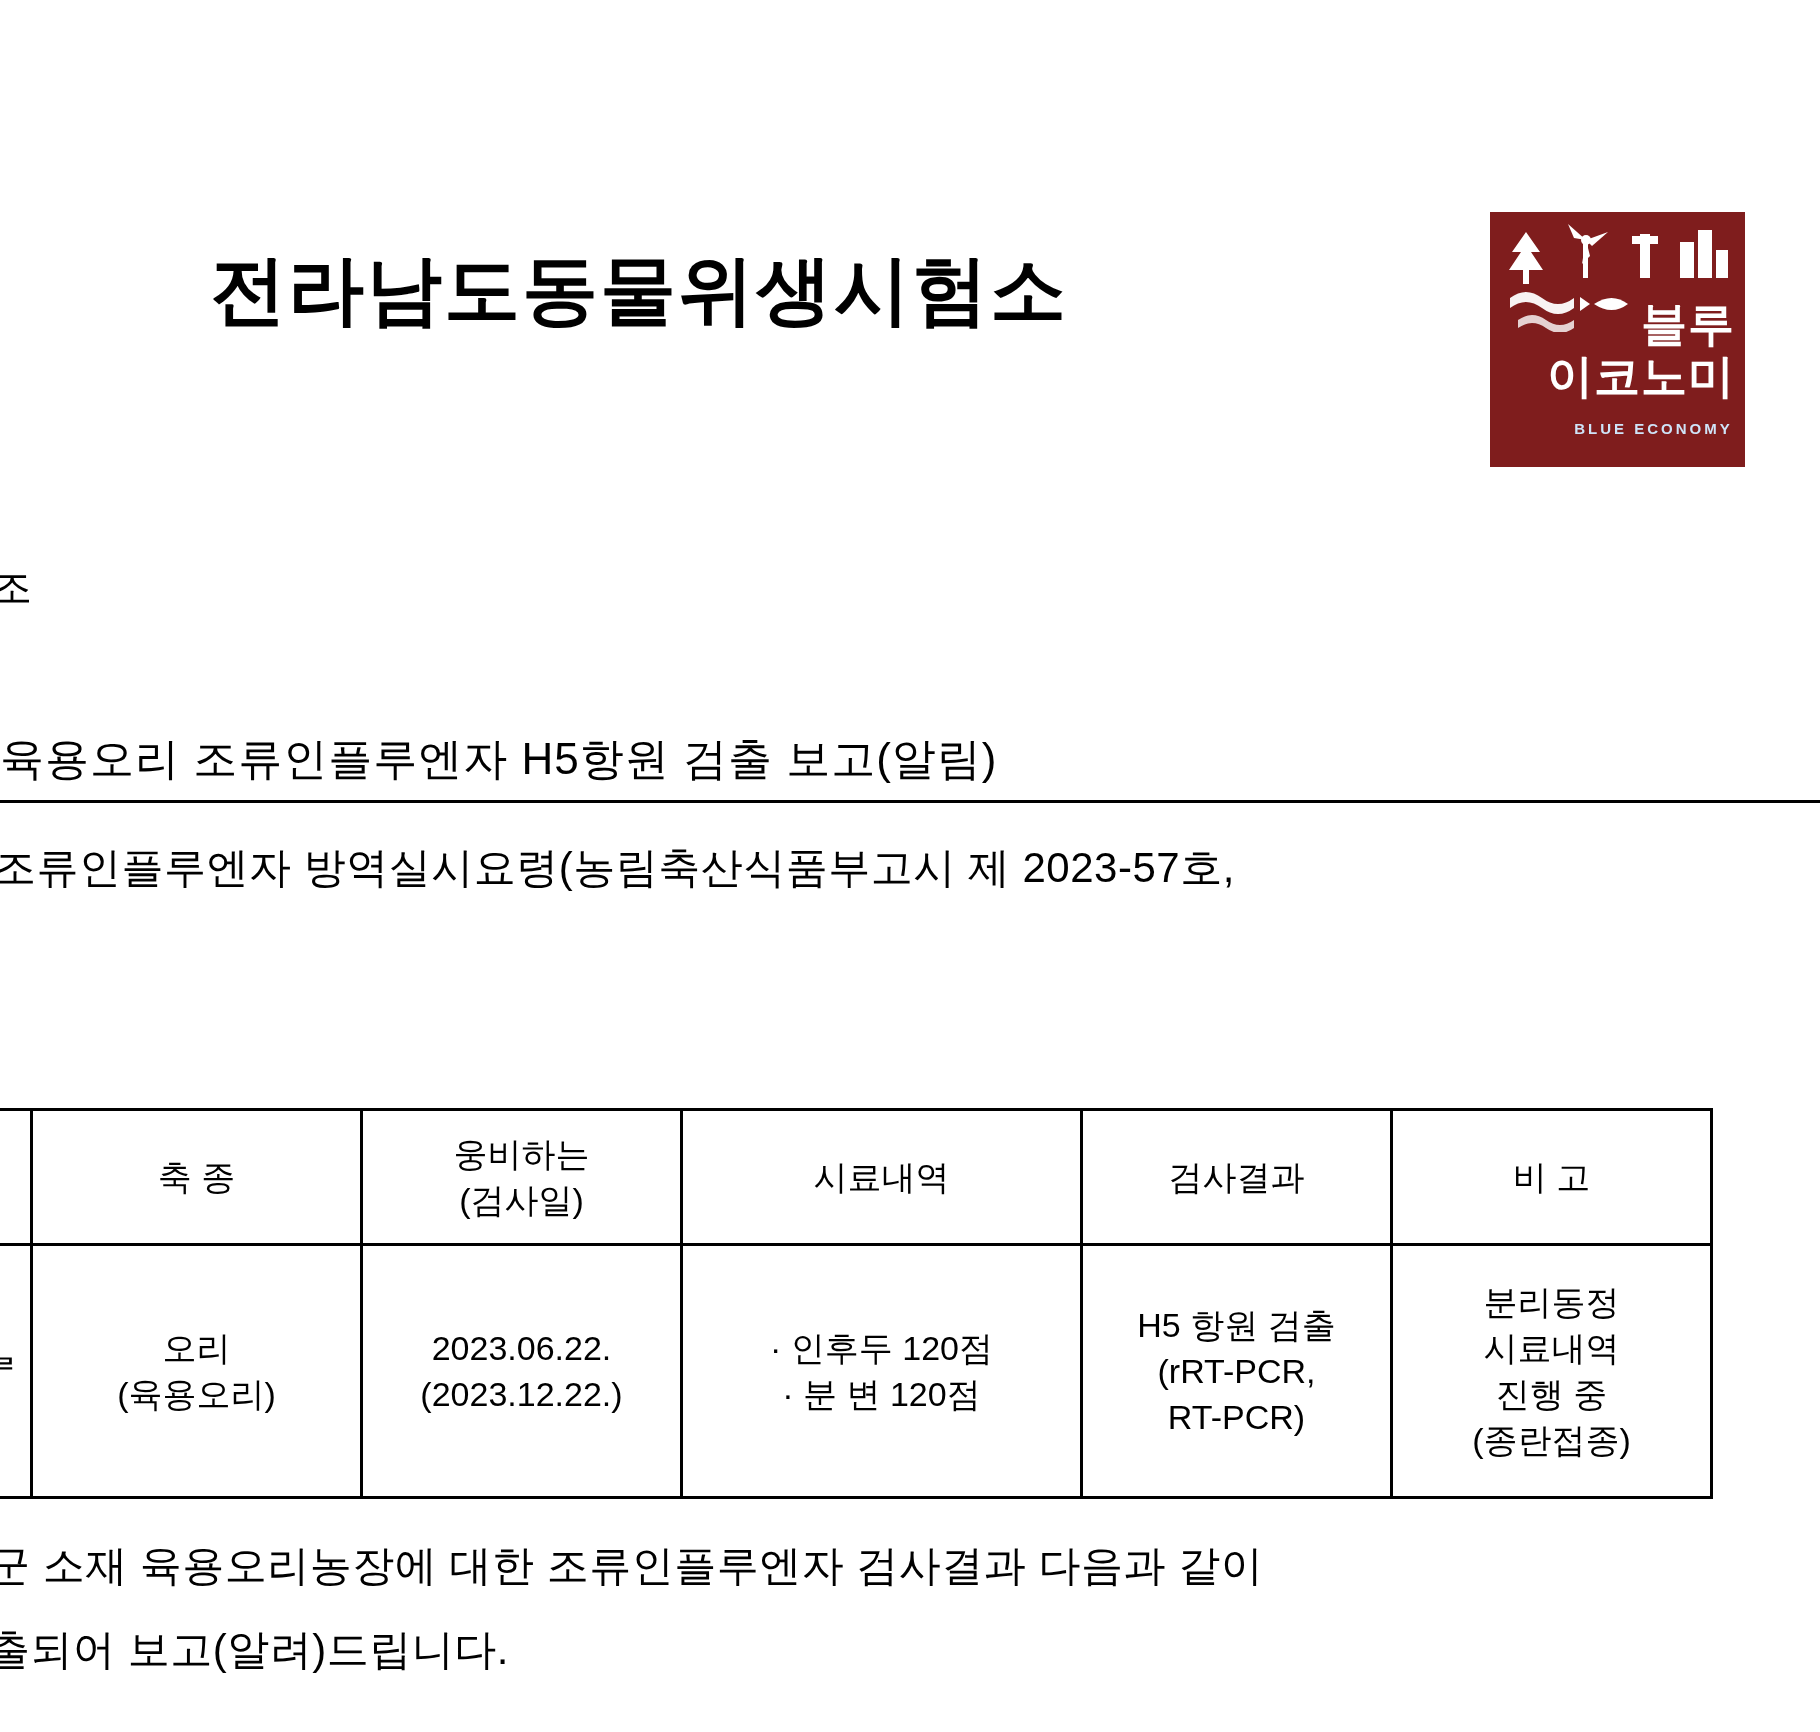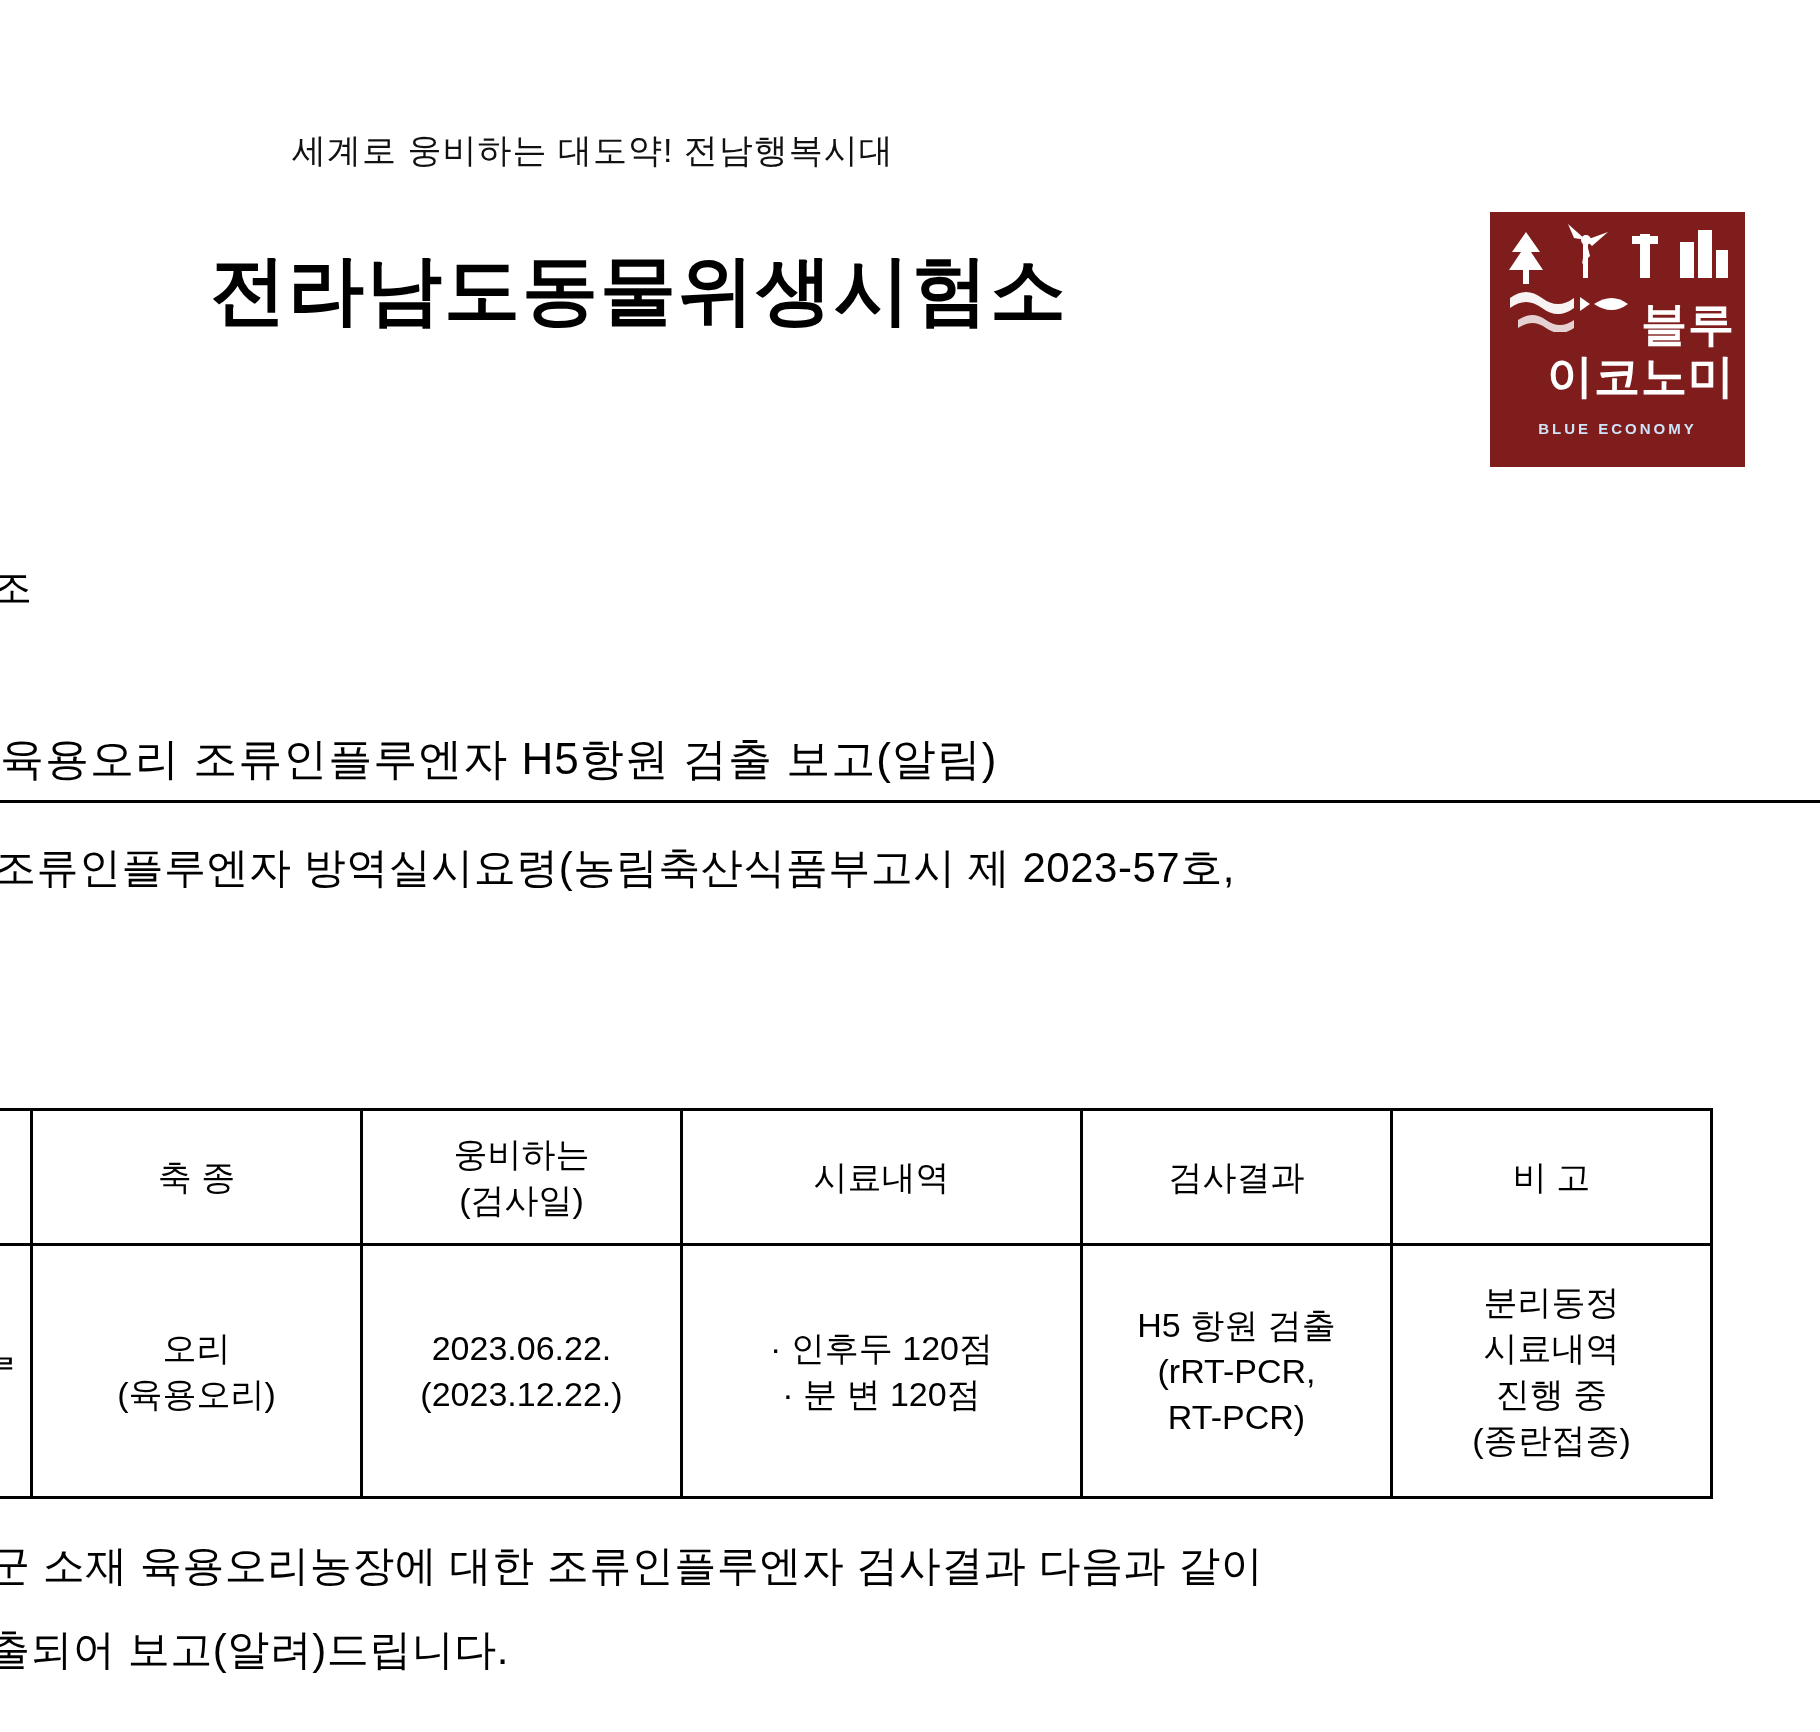--- a/index.html
+++ b/index.html
@@ -72,20 +72,21 @@
   }
   .logo-text-en {
     position: absolute;
     left: 0; top: 208px;
     width: 255px;
     text-align: center;
     color: #cfe4f8;
     font-size: 15px;
     letter-spacing: 3px;
     font-weight: bold;
+    padding-left: 36px;
   }
 
   
   .recipient {
     position: absolute;
     left: -8px;
     top: 560px;
     font-size: 40px;
     white-space: nowrap;
   }
@@ -169,21 +170,20 @@
     font-size: 42px;
     letter-spacing: 0.5px;
     white-space: nowrap;
   }
 </style>
 </head>
 <body>
 
 <div class="page">
 
-  <div class="slogan">세계로 웅비하는 대도약! 전남행복시대</div>
 
   <div class="org-title">전라남도동물위생시험소</div>
 
   <div class="logo">
     <svg width="255" height="120" viewBox="0 0 255 120" aria-hidden="true">
       <g fill="#ffffff">
 
         <path d="M36 20 l14 20 h-9 l12 18 h-34 l12 -18 h-9 z"></path>
         <rect x="33" y="58" width="6" height="14"></rect>
 

